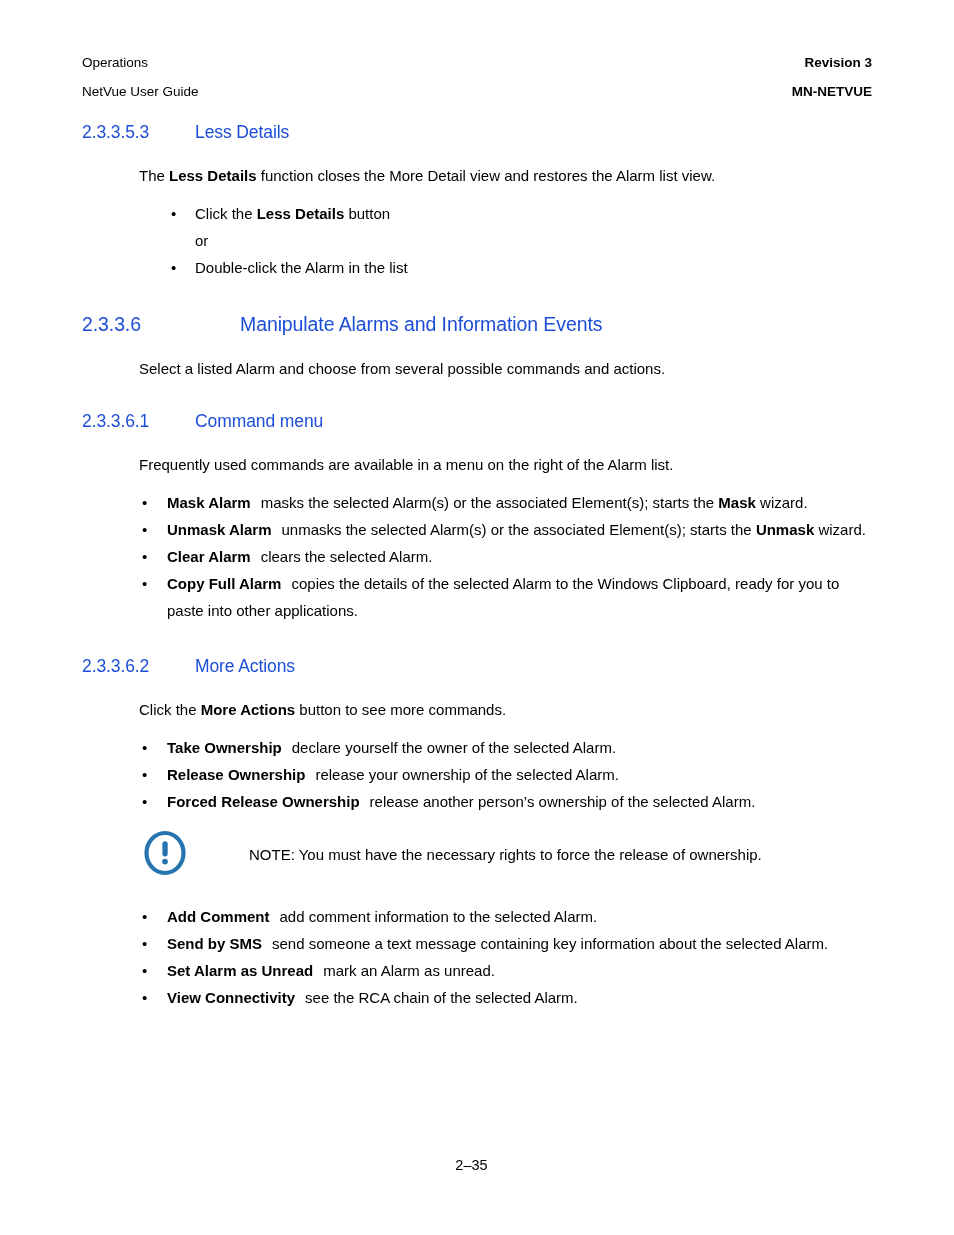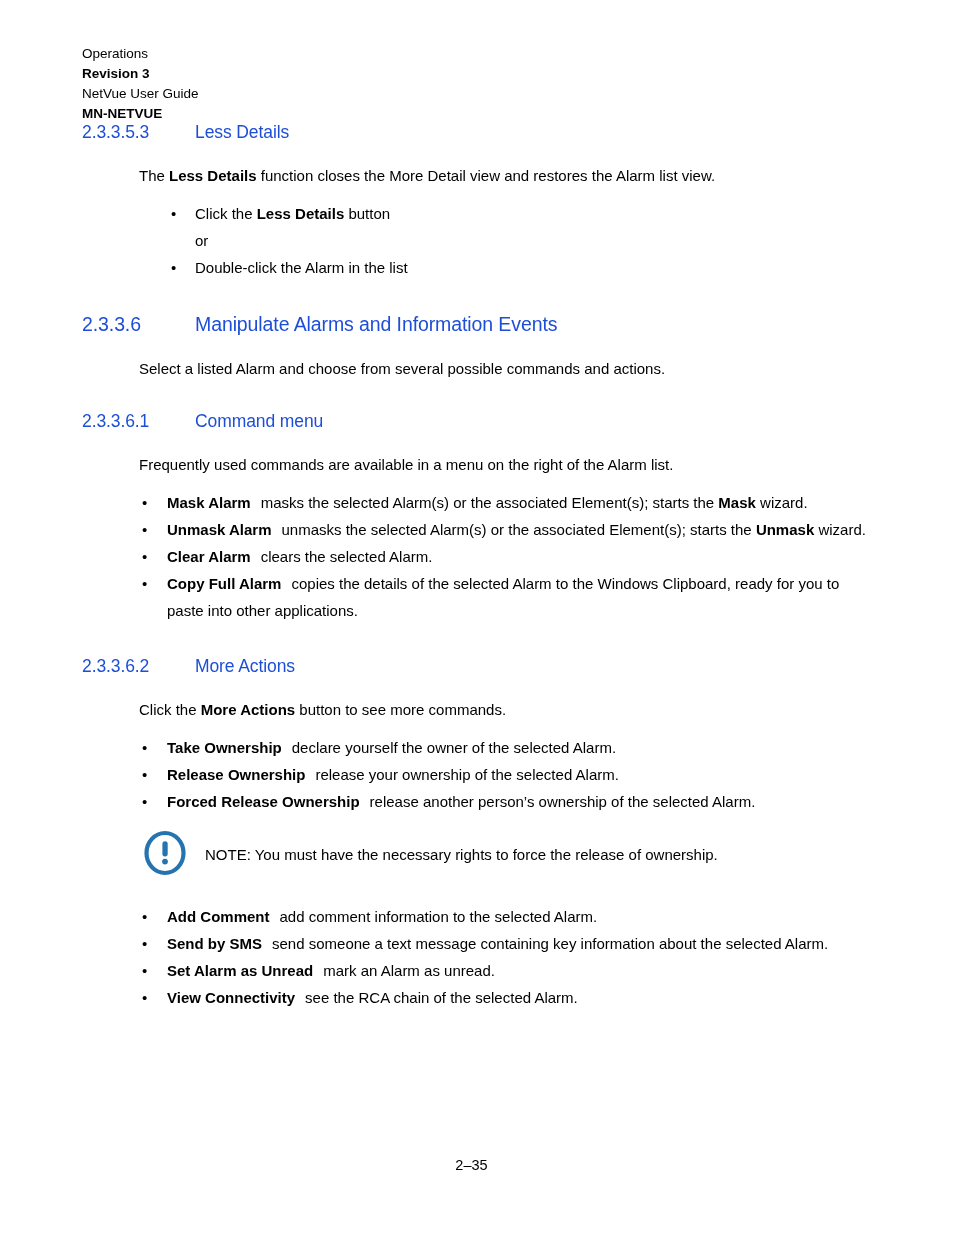--- a/index.html
+++ b/index.html
@@ -27,24 +27,23 @@
     left: 82px;
     top: 44px;
     width: 790px;
     font-size: 13.5px;
     line-height: 20px;
   }
   .hdr-row {
     display: flex;
     justify-content: space-between;
     align-items: baseline;
-    flex-direction: column;
   }
   .hdr-left { text-align: left; }
-  .hdr-right { text-align: right; font-weight: bold; }
+  .hdr-right { text-align: right; font-weight: bold; margin-top: 9px; }
   .hdr-right.plain { font-weight: bold; }
 
   
   .content {
     position: absolute;
     left: 0;
     top: 112px;
     width: 954px;
   }
 
@@ -59,20 +58,21 @@
     font-size: 17.5px;
     margin: 0 0 0 0;
     padding: 10px 0 0 82px;
     letter-spacing: -0.1px;
   }
   .h5 .num { width: 113px; flex: 0 0 113px; }
   .h4 {
     font-size: 19.5px;
     padding: 10px 0 0 82px;
     letter-spacing: -0.1px;
+    gap: 45px;
   }
   .h4 .num { width: 113px; flex: 0 0 113px; }
 
   
   .para {
     font-size: 15px;
     line-height: 21px;
     padding-left: 139px;
     padding-right: 61px;
     margin: 0;
@@ -126,21 +126,21 @@
     font-size: 15px;
     line-height: 21px;
   }
   .note-icon {
     position: absolute;
     left: 142px;
     top: 1px;
     width: 46px;
     height: 46px;
   }
-  .note-text { display: block; padding-top: 15px; }
+  .note-text { display: block; padding-top: 15px; margin-left: 44px; }
 
   
   .page-footer {
     position: absolute;
     left: 0;
     top: 1157px;
     width: 943px;
     text-align: center;
     font-size: 14.5px;
   }

